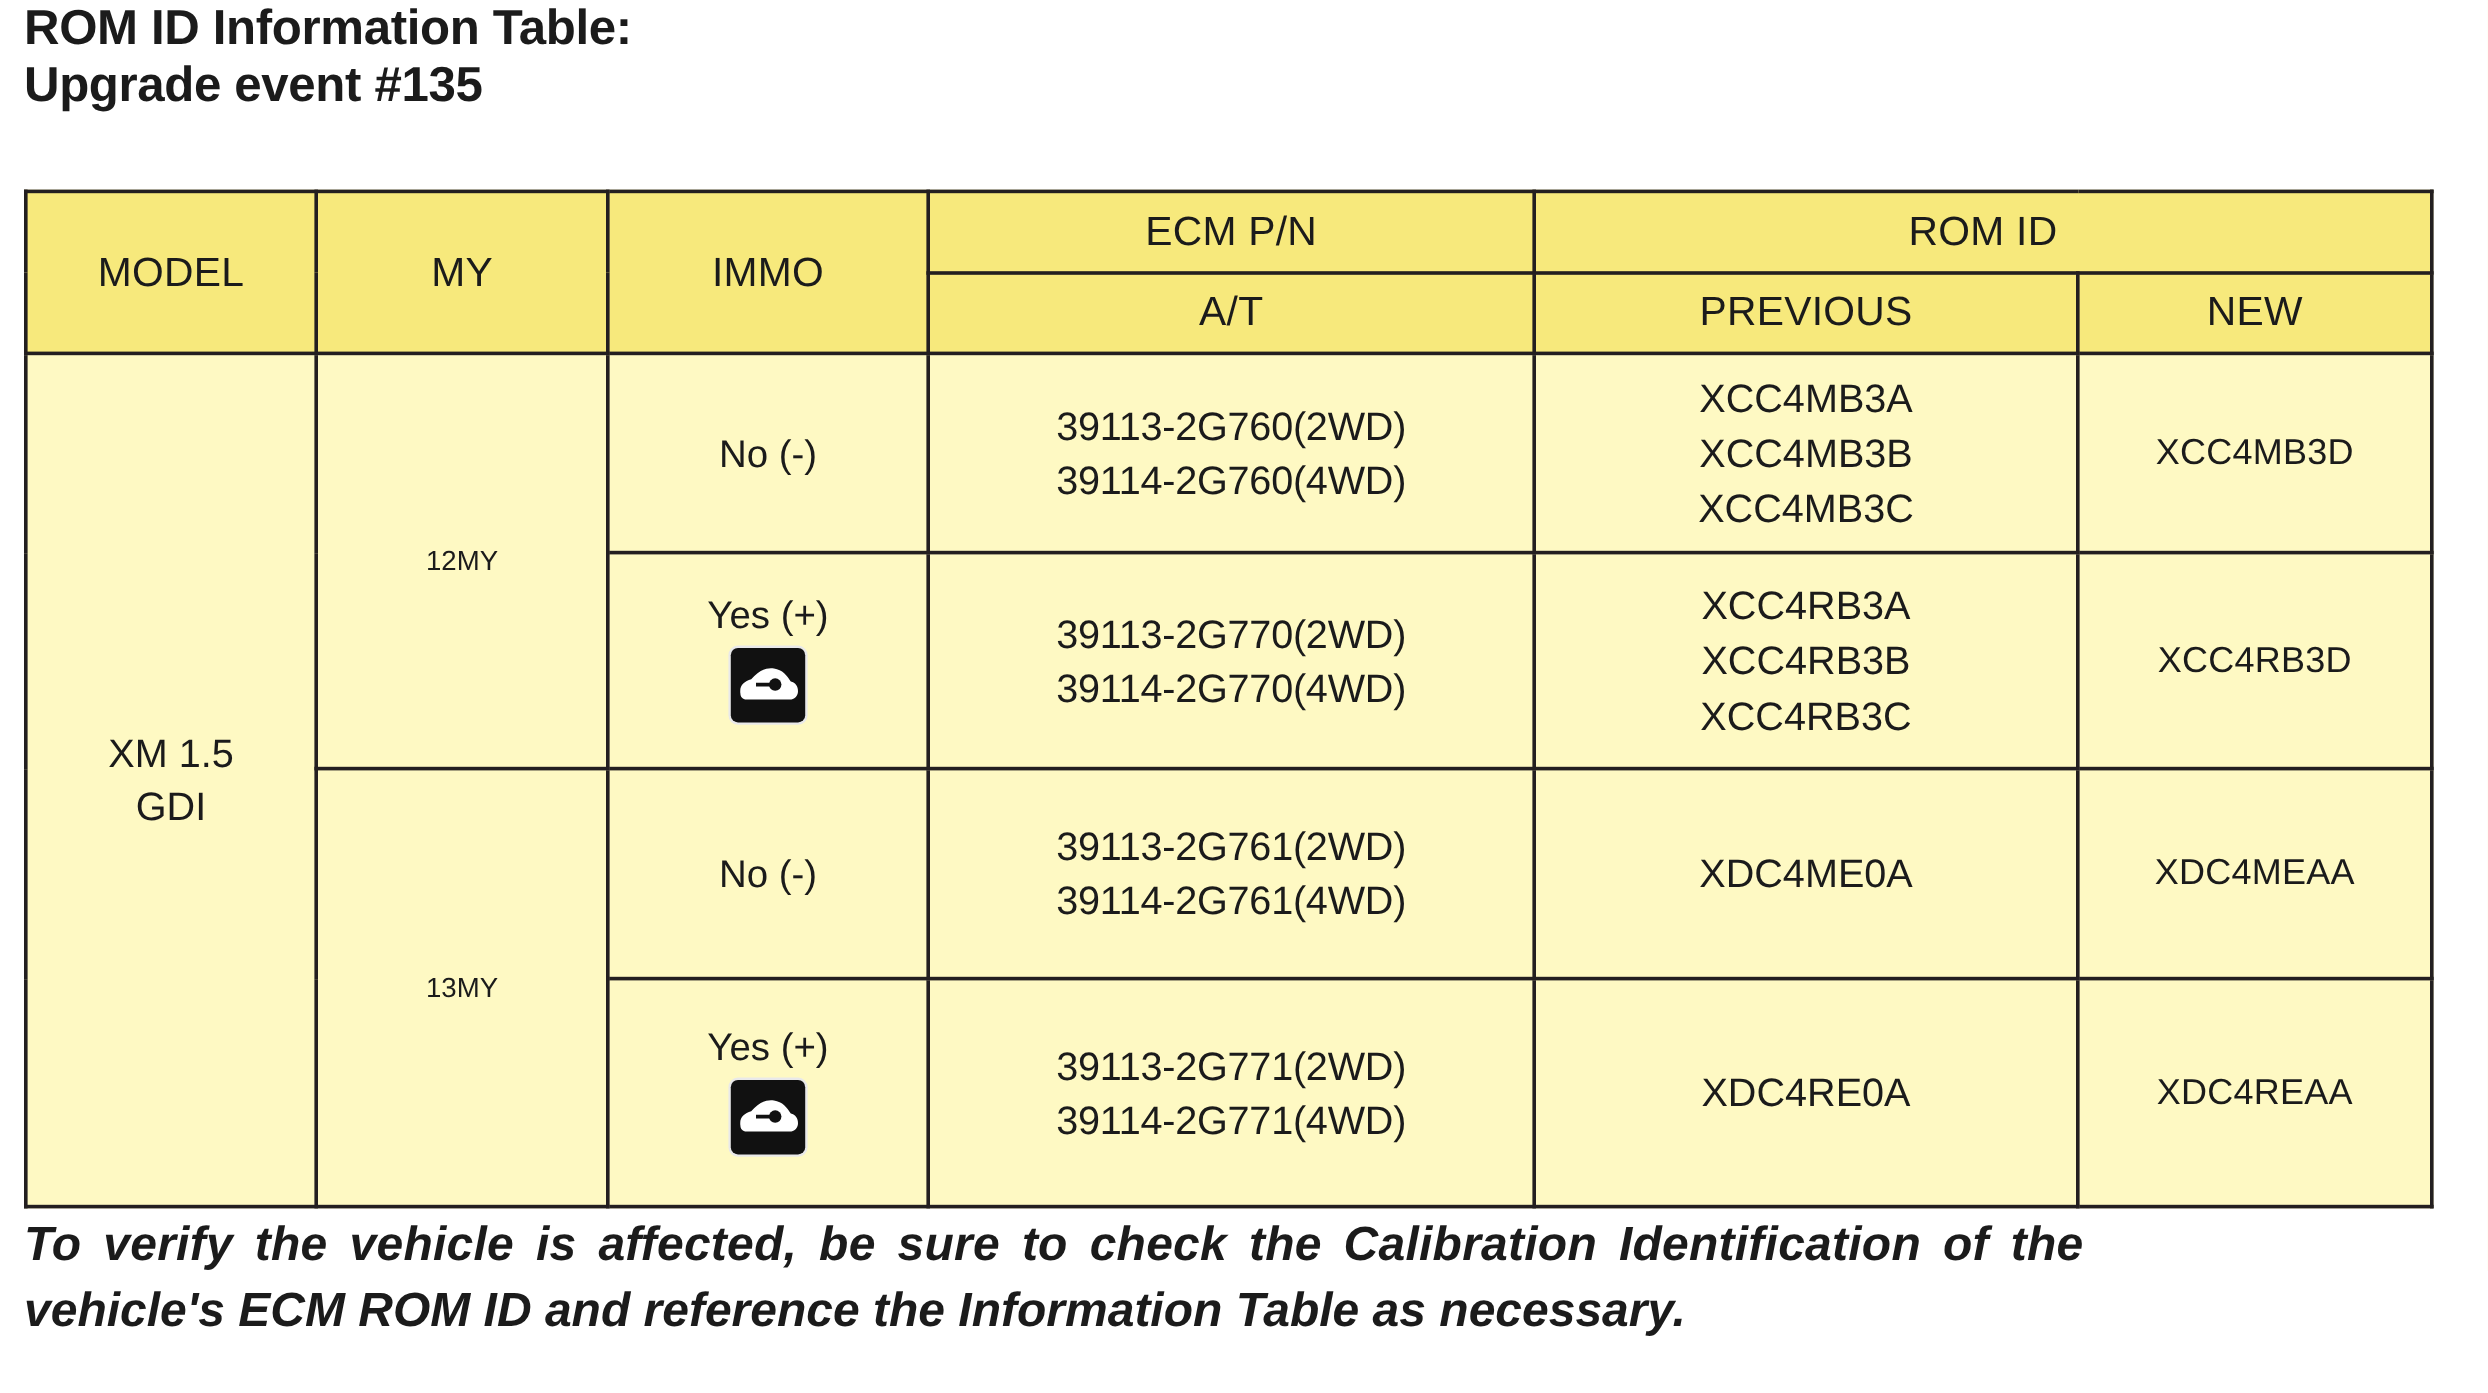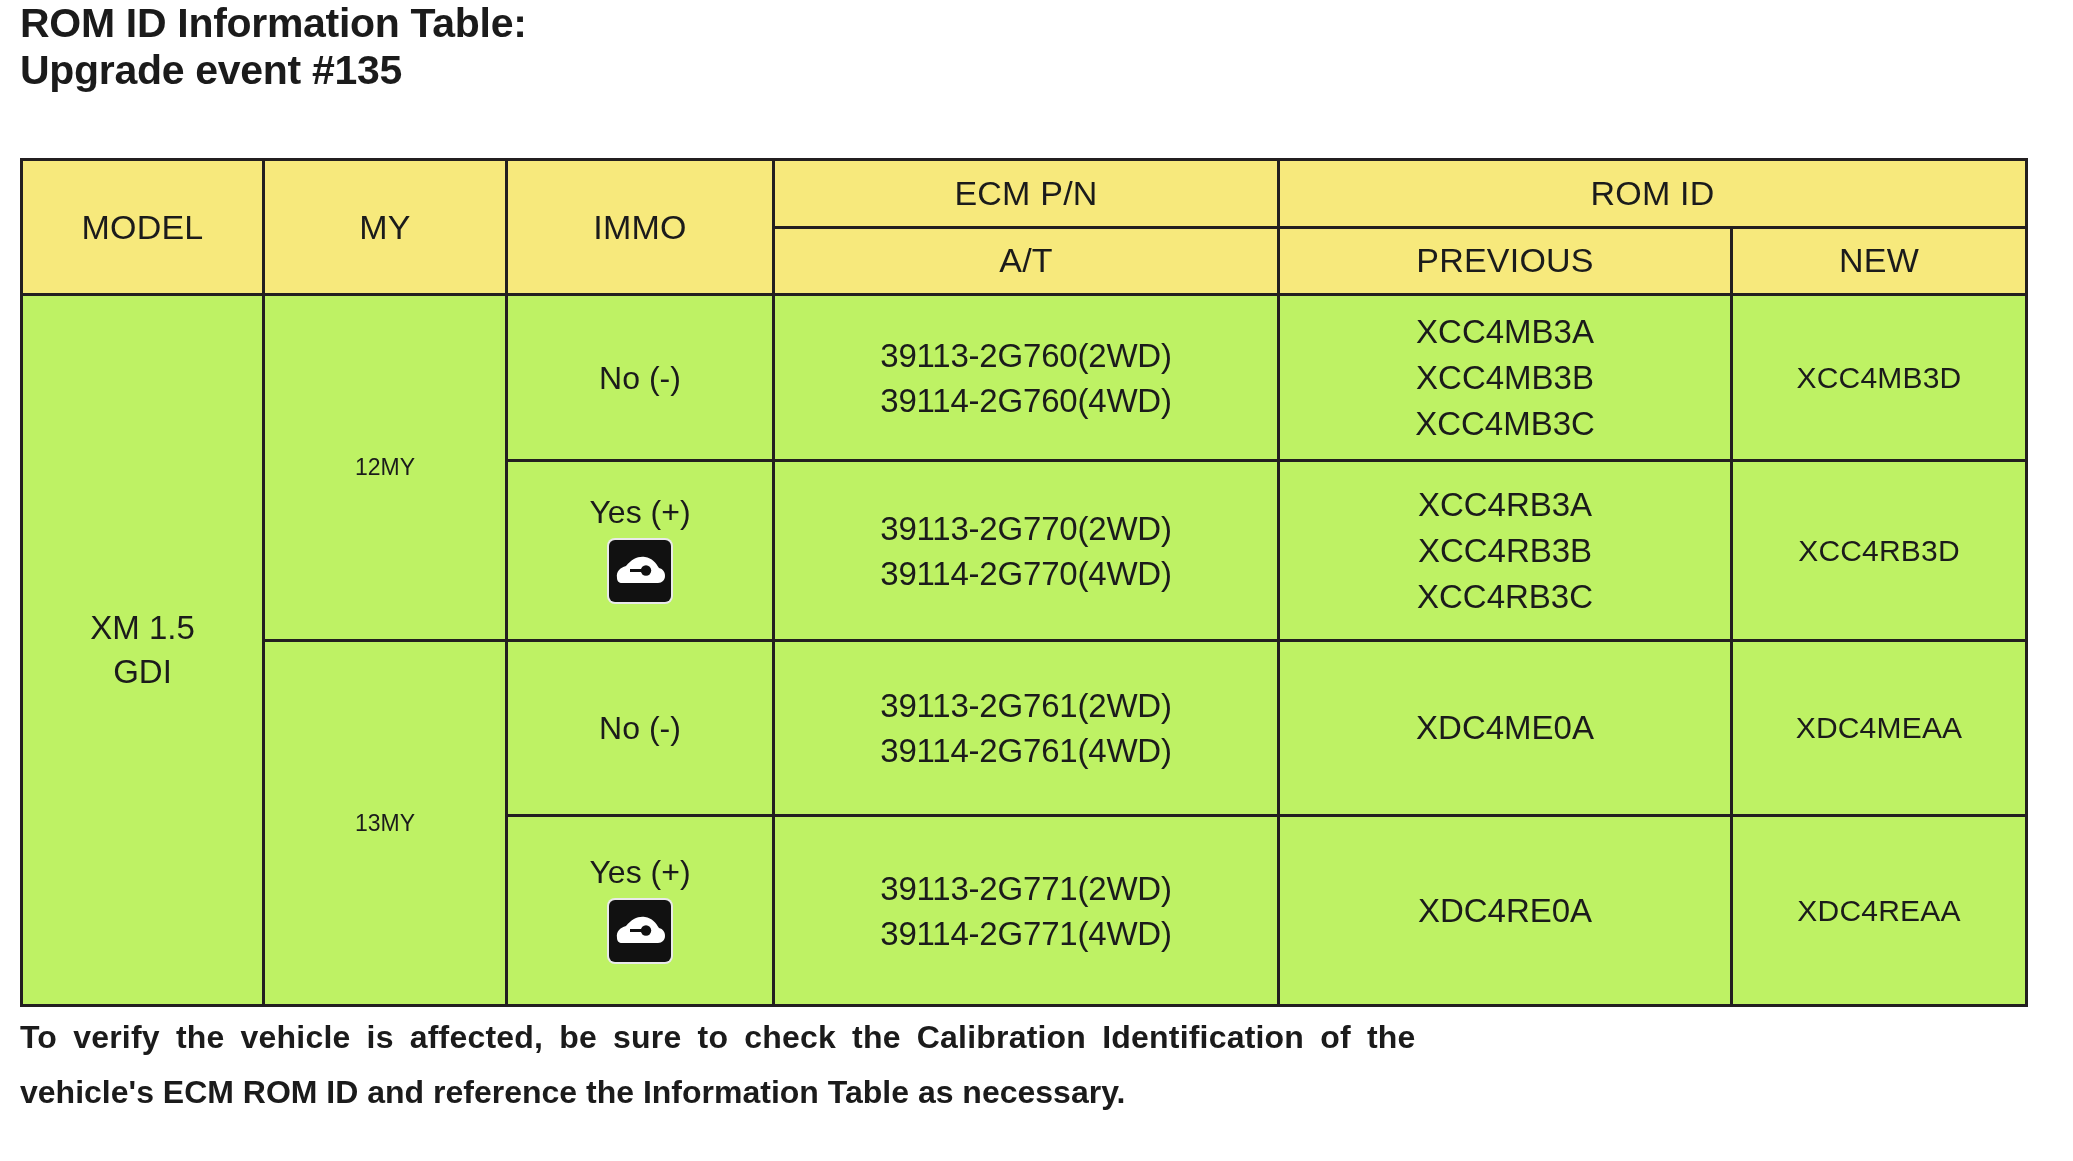--- a/index.html
+++ b/index.html
@@ -42,21 +42,21 @@
   .table-wrap {
     position: absolute;
     left: 20px;
     top: 158px;
     width: 2005px;
   }
   table.rom {
     border-collapse: collapse;
     table-layout: fixed;
     width: 2005px;
-    background: #bef264;
+    background: #fef9c3;
   }
   table.rom td, table.rom th {
     border: 3px solid #231f20;
     padding: 0;
     text-align: center;
     vertical-align: middle;
     font-weight: normal;
     color: #1b1b1b;
   }
   .hdr {
@@ -136,21 +136,22 @@
   }
 
   
   .note {
     position: absolute;
     left: 20px;
     top: 1010px;
     width: 2040px;
   }
   .note-line {
-    font-size: 32px;
+    font-size: 40px;
+    font-style: italic;
     font-weight: bold;
     line-height: 55px;
     color: #1b1b1b;
     white-space: nowrap;
   }
   .note-line.justified {
     letter-spacing: 0.2px;
     word-spacing: 7px;
   }
 </style>

